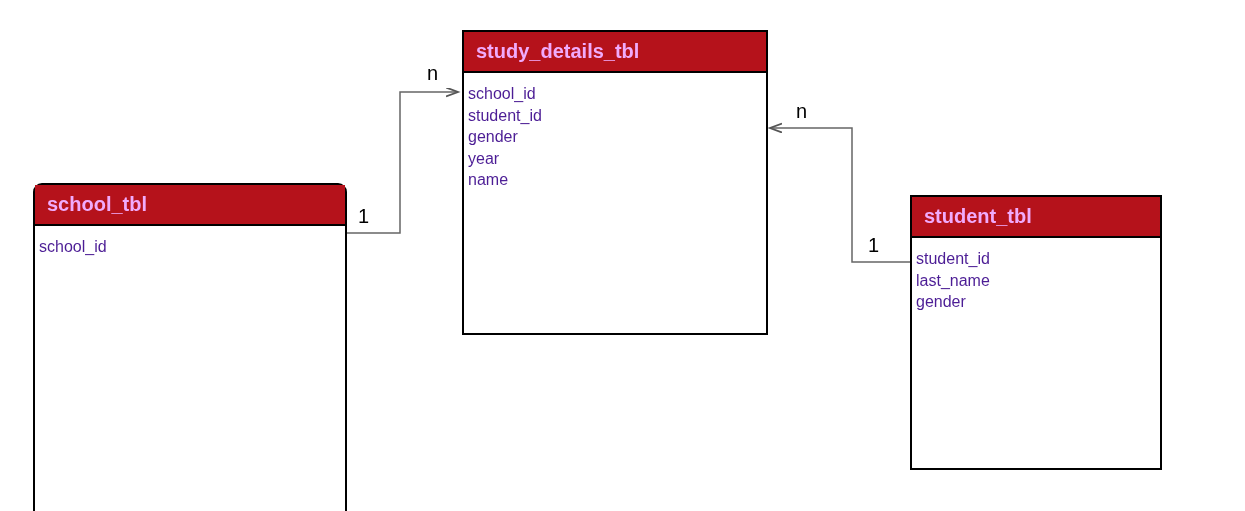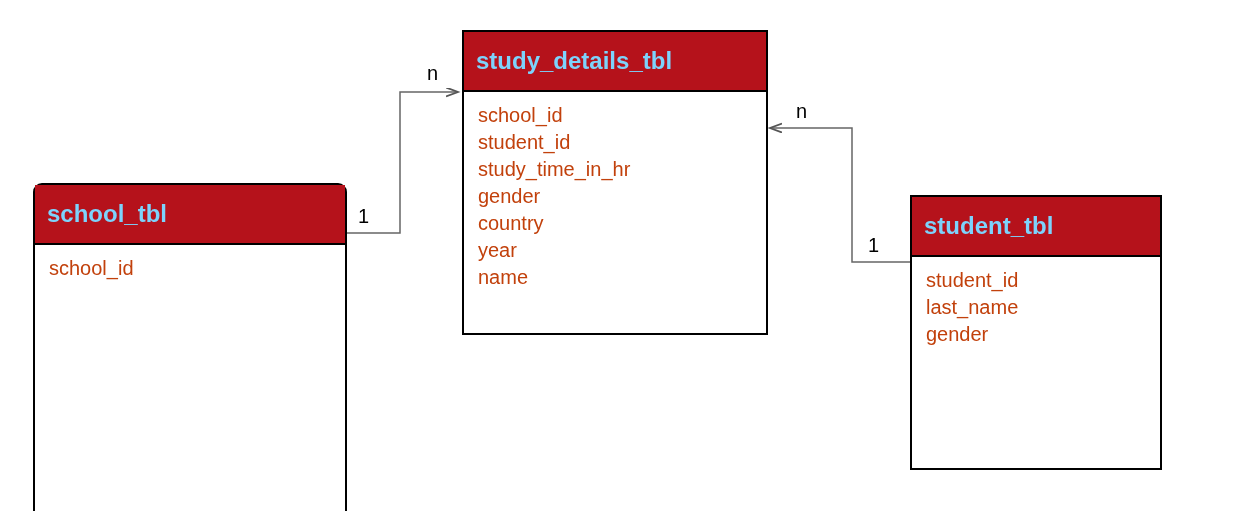--- a/index.html
+++ b/index.html
@@ -17,30 +17,30 @@
     width: 1245px;
     height: 511px;
   }
   .entity {
     position: absolute;
     border: 2px solid #000;
     background: #fff;
   }
   .entity-head {
     background: #b5121b;
-    color: #7dd3fc;
+    color: #f0abfc;
     font-weight: 700;
-    font-size: 24px;
-    padding: 15px 12px;
+    font-size: 20px;
+    padding: 8px 12px;
     border-bottom: 2px solid #000;
   }
   .entity-body {
-    padding: 10px 14px;
-    font-size: 20px;
-    color: #c2410c;
+    padding: 10px 4px;
+    font-size: 16px;
+    color: #4c1d95;
     line-height: 1.35;
   }
   .entity-body div {
     white-space: nowrap;
   }
   .rel-label {
     position: absolute;
     font-size: 20px;
     color: #000;
   }
@@ -73,23 +73,21 @@
     <div class="entity-body">
       <div>school_id</div>
     </div>
   </div>
 
   <div class="entity" style="left:462px; top:30px; width:306px; height:305px;">
     <div class="entity-head">study_details_tbl</div>
     <div class="entity-body">
       <div>school_id</div>
       <div>student_id</div>
-      <div>study_time_in_hr</div>
       <div>gender</div>
-      <div>country</div>
       <div>year</div>
       <div>name</div>
     </div>
   </div>
 
   <div class="entity" style="left:910px; top:195px; width:252px; height:275px;">
     <div class="entity-head">student_tbl</div>
     <div class="entity-body">
       <div>student_id</div>
       <div>last_name</div>

